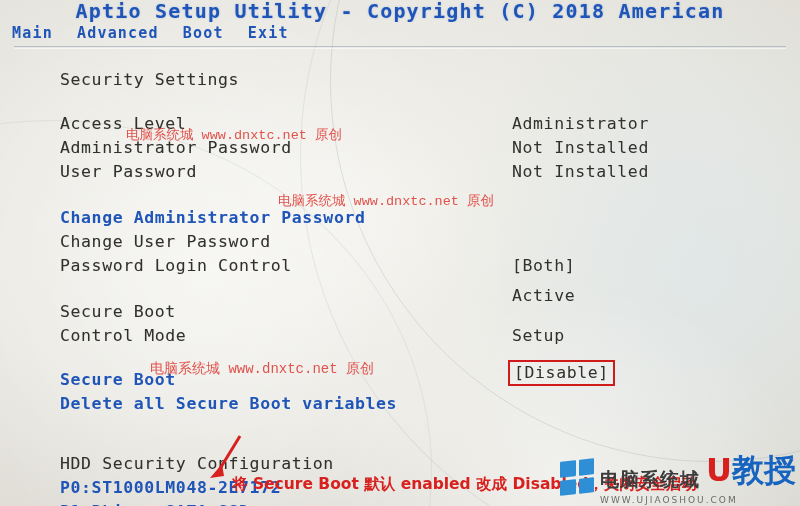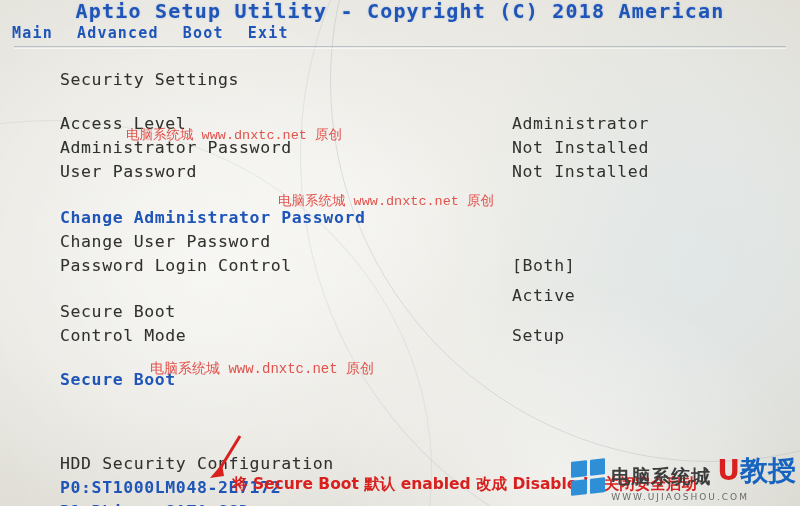--- a/index.html
+++ b/index.html
@@ -97,21 +97,21 @@
     width:34px;height:34px;display:grid;grid-template-columns:1fr 1fr;grid-template-rows:1fr 1fr;gap:3px;
     transform:skewY(-6deg);
   }
   .logo .win i{display:block;background:#2f8fd6;border-radius:1px;}
   .logo .cn{
     font-family:"DejaVu Sans","Liberation Sans",sans-serif;
     font-size:19px;font-weight:bold;color:#3c3c3c;letter-spacing:1px;
   }
   .logo .u{
     font-family:"DejaVu Sans","Liberation Sans",sans-serif;
-    font-size:28px;font-weight:bold;color:#1763c0;letter-spacing:0px;
+    font-size:32px;font-weight:bold;color:#1763c0;letter-spacing:0px;
   }
   .logo .u .uu{color:#d8201e;}
   .logo .url{
     font-family:"DejaVu Sans","Liberation Sans",sans-serif;
     font-size:9px;color:#6a6a6a;letter-spacing:2px;margin-top:2px;
   }
   .logo .stack{display:flex;flex-direction:column;align-items:flex-start;}
   .logo .toprow{display:flex;align-items:flex-end;gap:6px;}
 </style>
 </head>
@@ -159,25 +159,27 @@
     <div class="row val col-right" style="top:206px;">[Both]</div>
 
     <div class="row lbl-dark col-left" style="top:252px;">Secure Boot</div>
     <div class="row val col-right" style="top:236px;">Active</div>
 
     <div class="row lbl-dark col-left" style="top:276px;">Control Mode</div>
     <div class="row val col-right" style="top:276px;">Setup</div>
 
     <div class="row lbl-blue col-left" style="top:320px;">Secure Boot</div>
 
+    <div class="row lbl-blue col-left" style="top:344px;">Delete all Secure Boot variables</div>
 
     <div class="row lbl-dark col-left" style="top:404px;">HDD Security Configuration</div>
     <div class="row lbl-blue col-left" style="top:428px;">P0:ST1000LM048-2E7172</div>
     <div class="row lbl-blue col-left" style="top:452px;">P1:Phison  SATA  SSD</div>
 
+    <div class="selbox">[Disable]</div>
 
     <svg class="arrow" viewBox="0 0 44 48">
       <path d="M38 4 L16 40" stroke="#d8201e" stroke-width="3" fill="none"></path>
       <path d="M8 46 L20 32 L22 44 Z" fill="#d8201e"></path>
     </svg>
 
     <div class="note">将 Secure Boot 默认 enabled 改成 Disabled，关闭安全启动</div>
   </div>
 
   <div class="wm w1">电脑系统城 www.dnxtc.net 原创</div>

